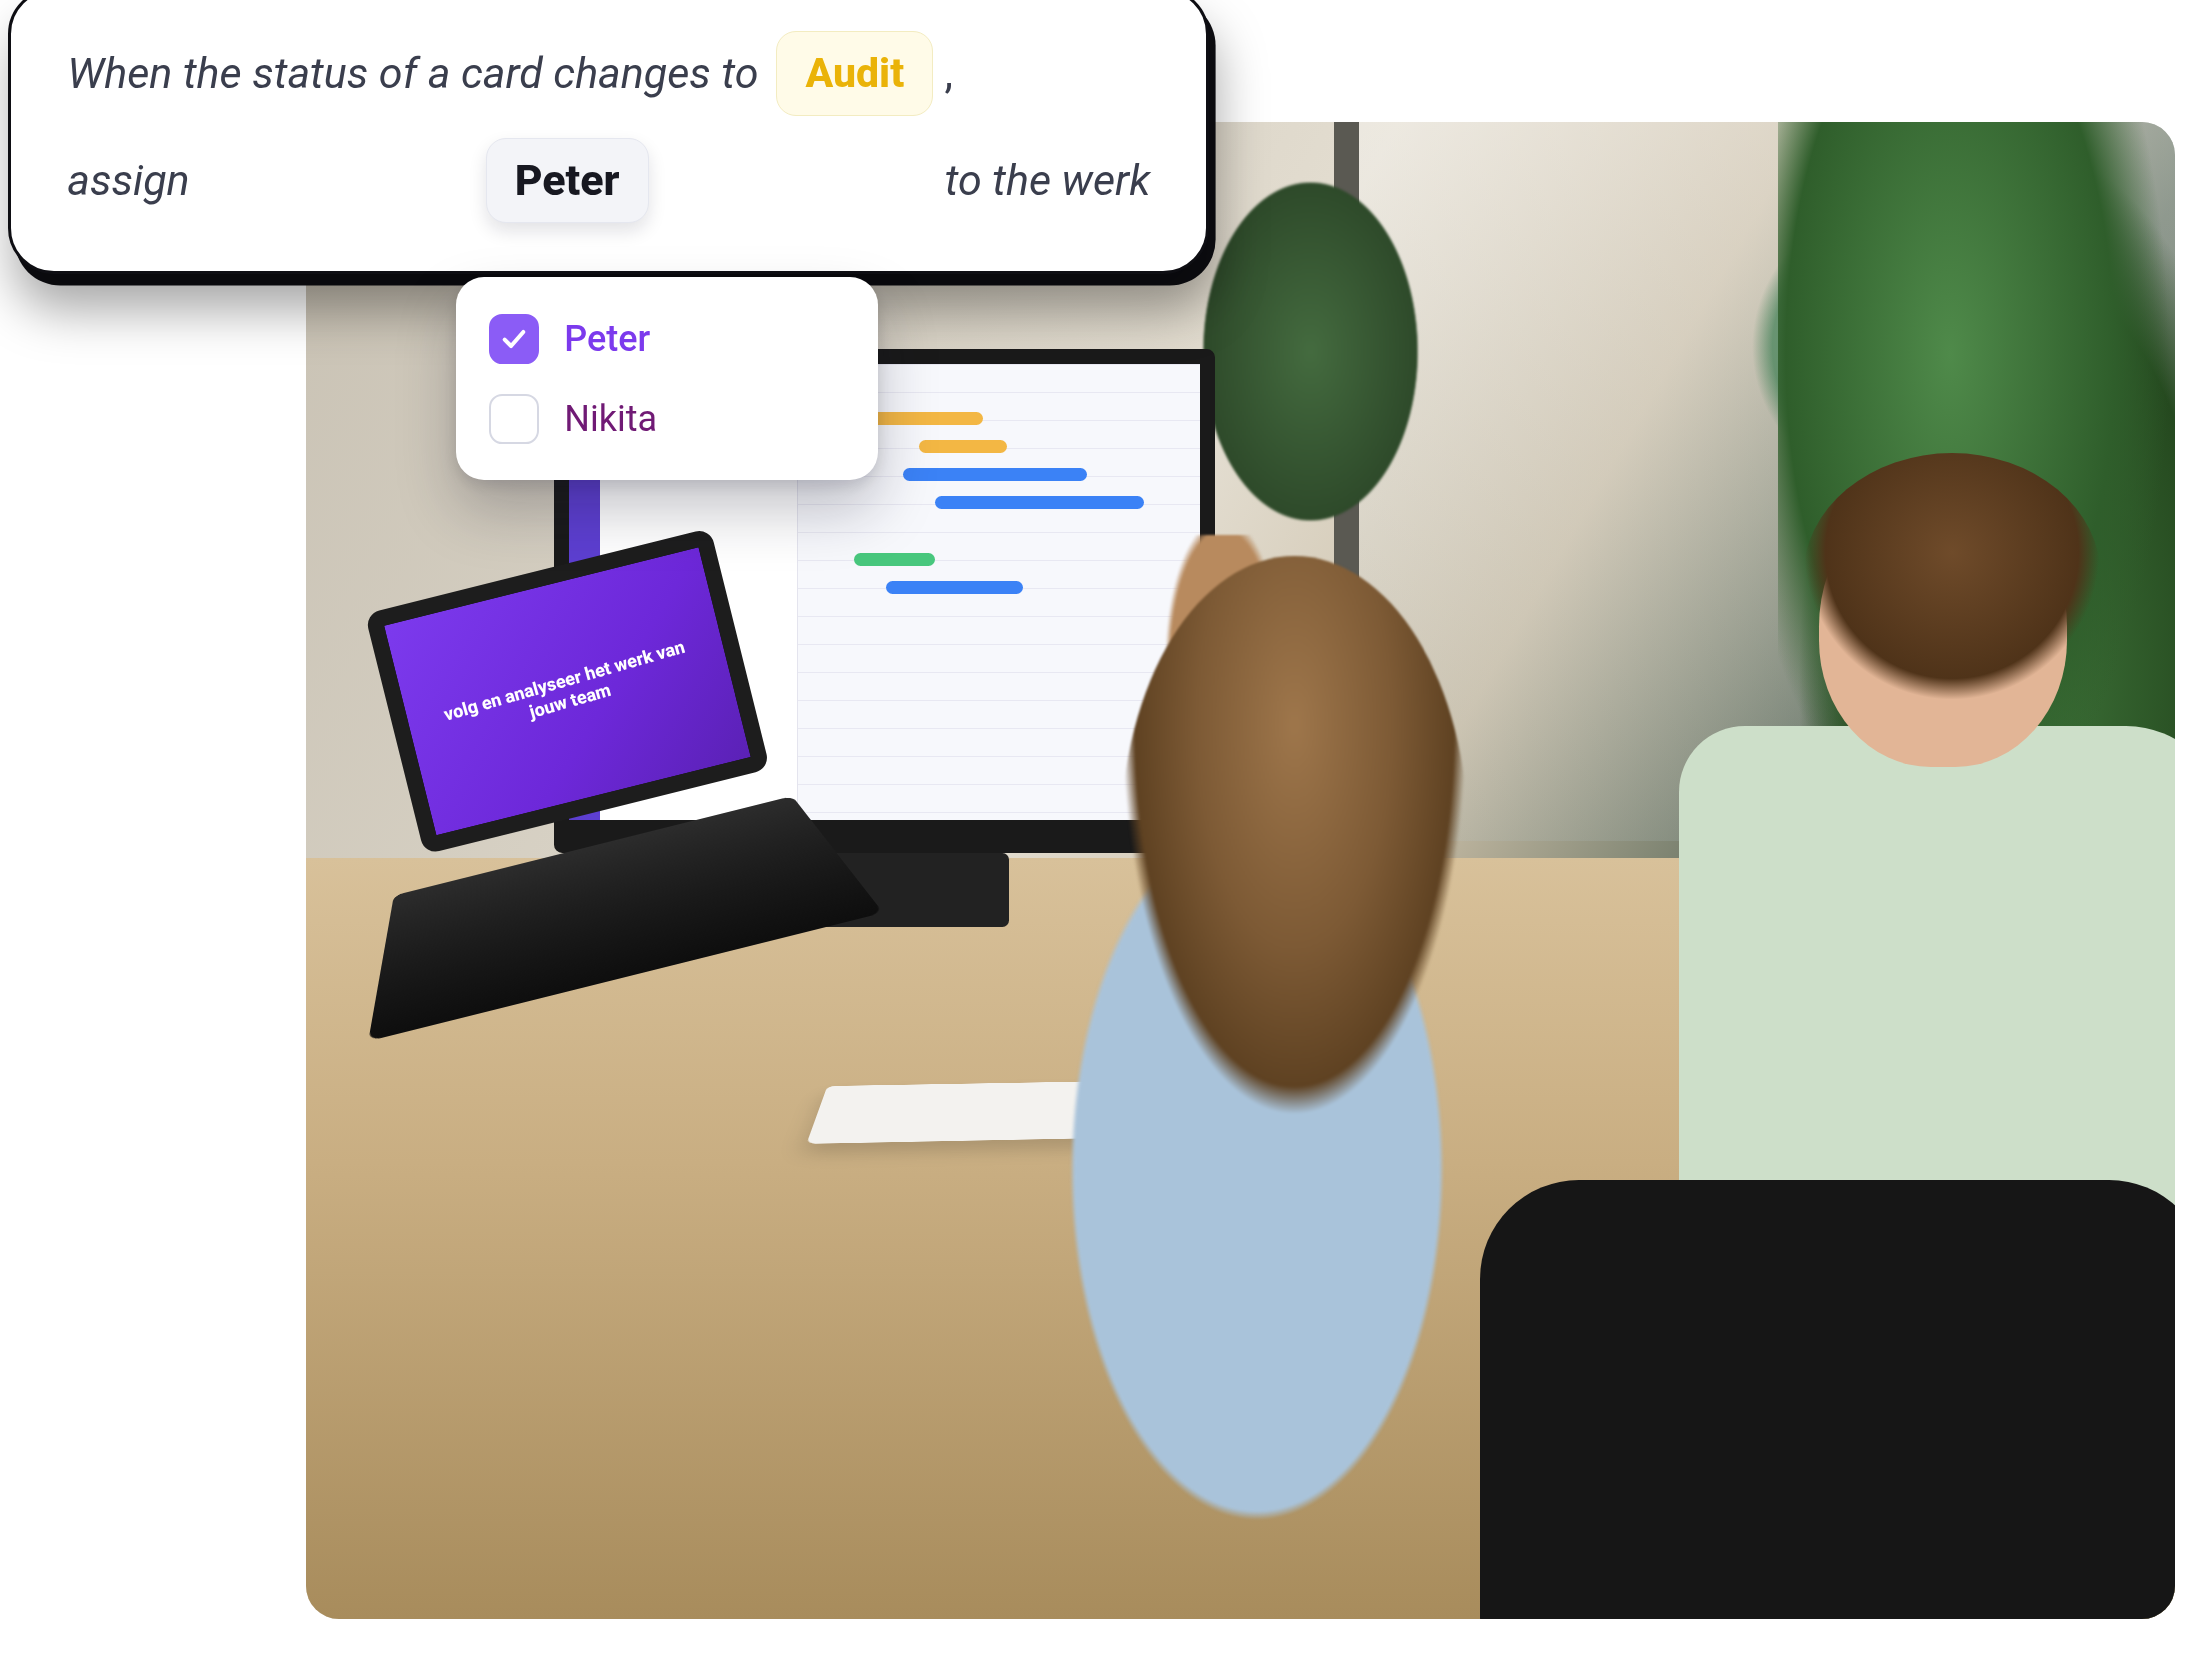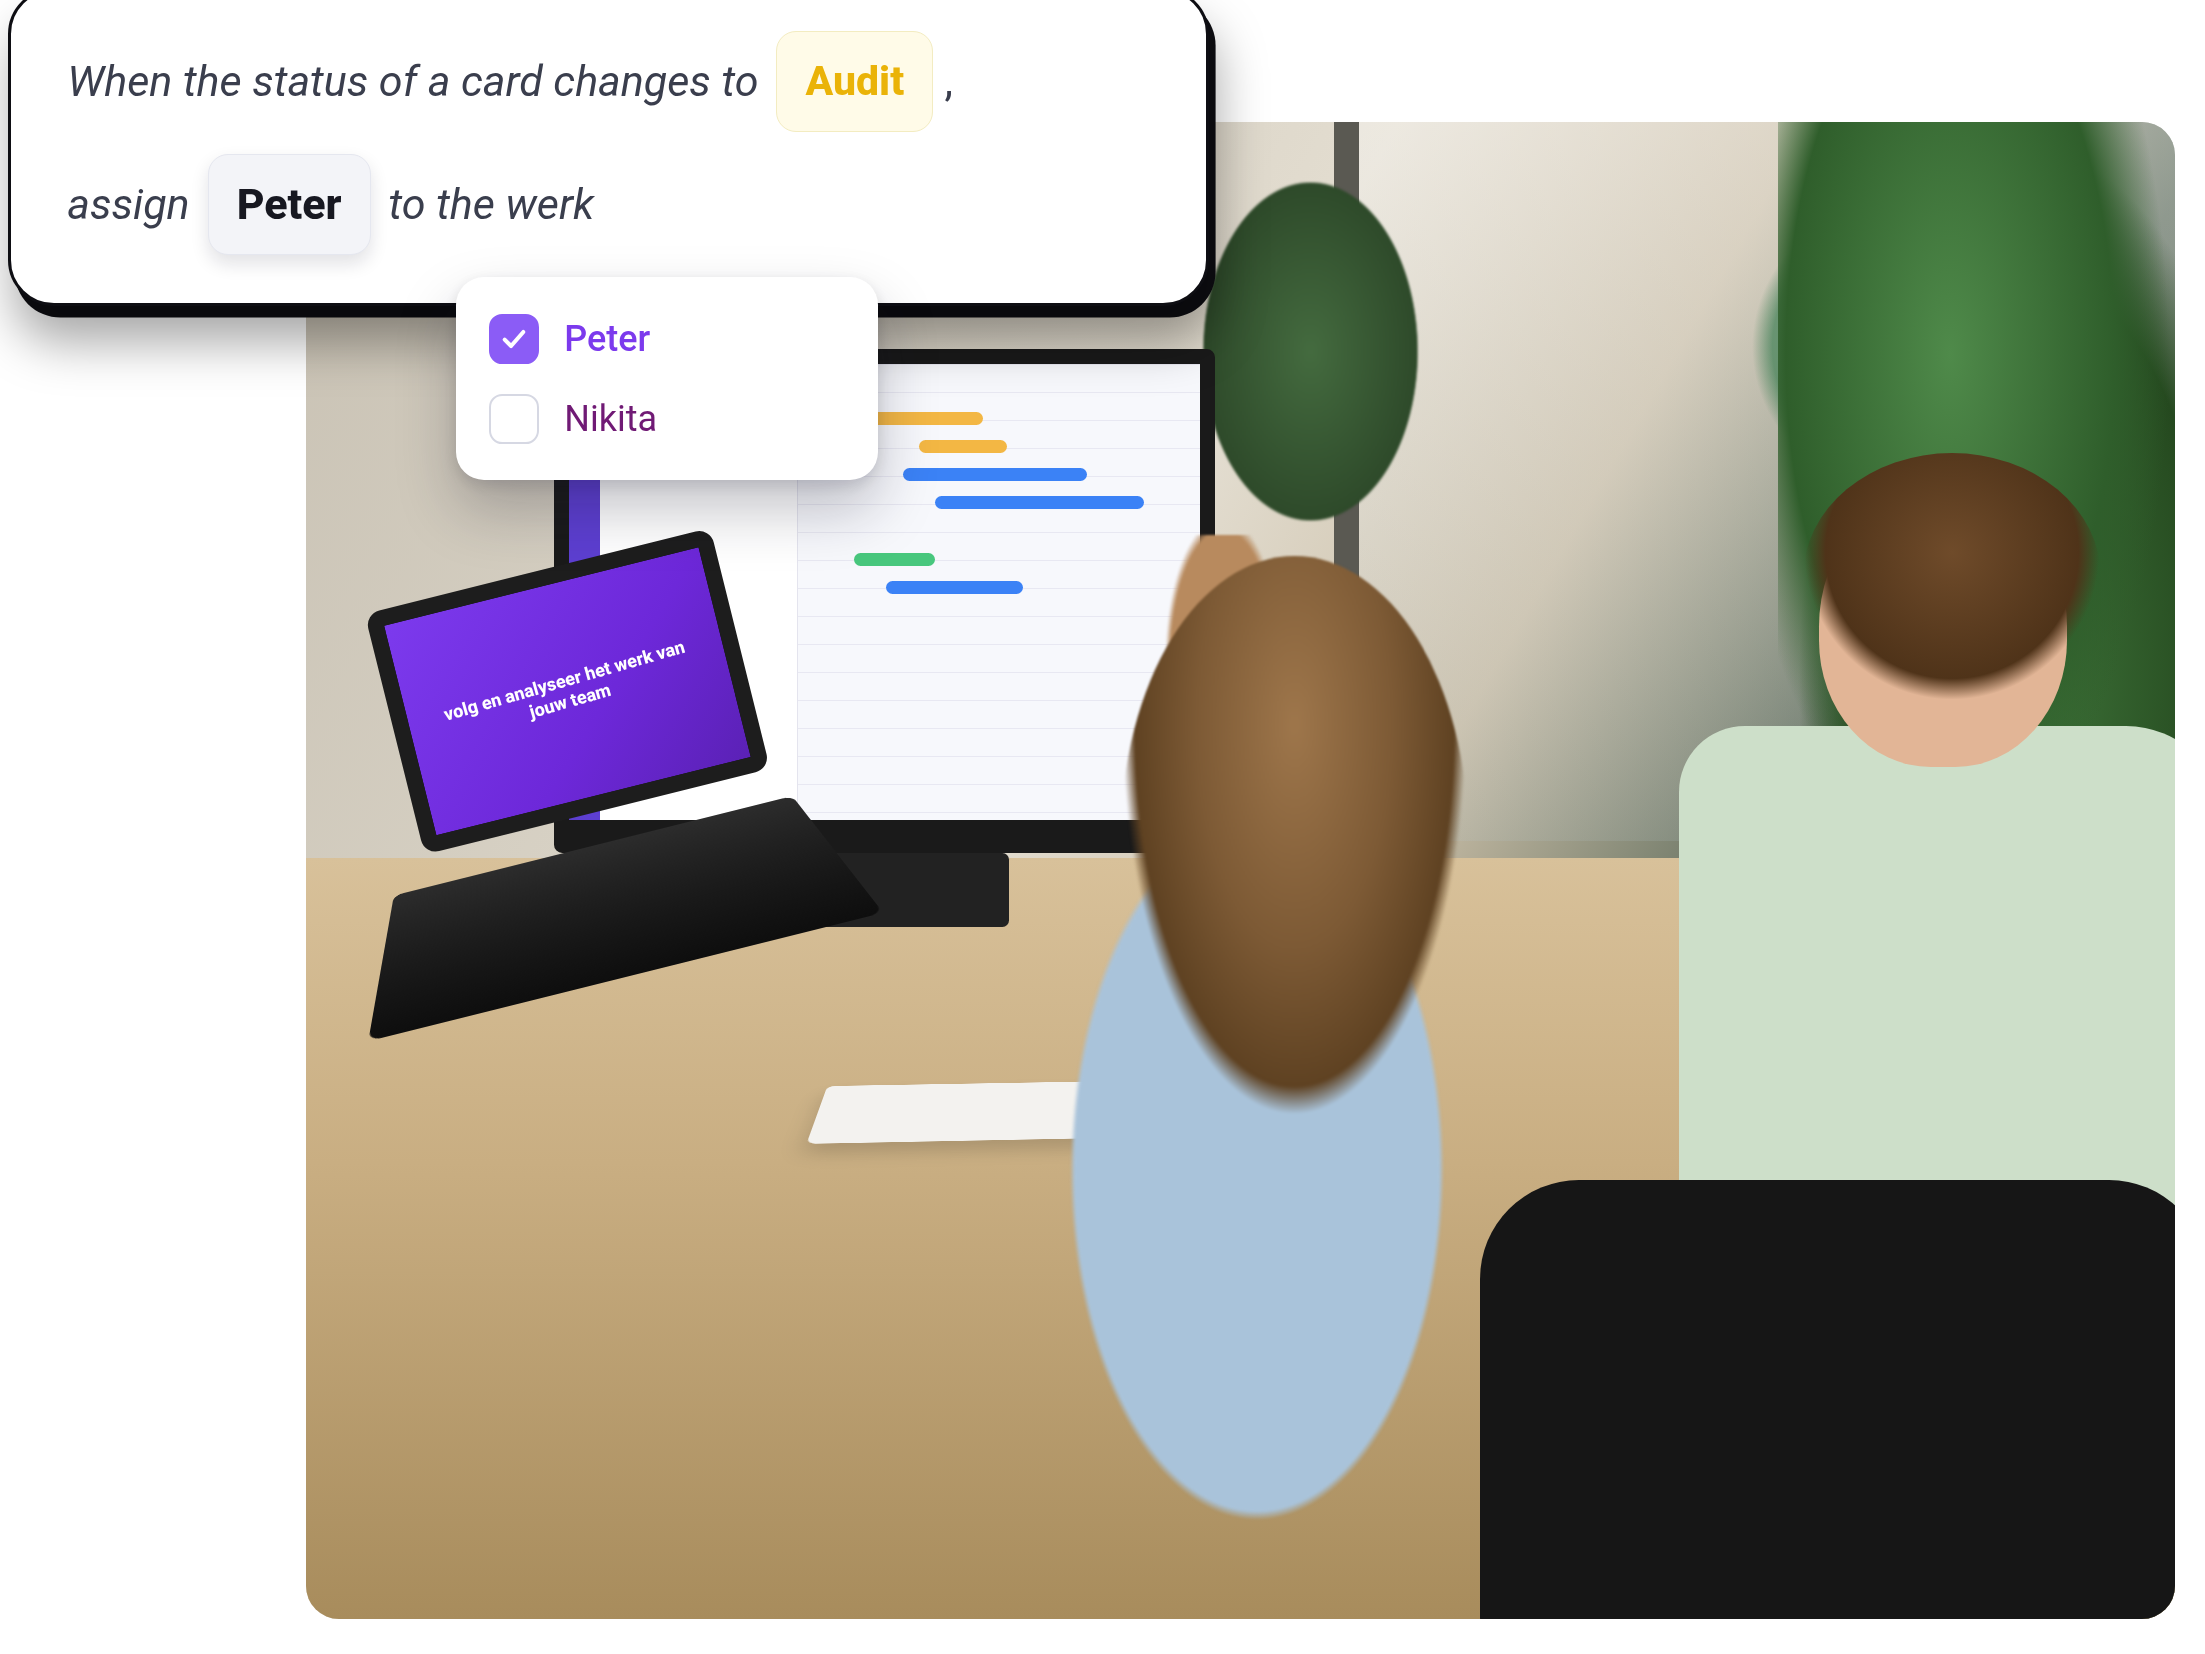--- a/index.html
+++ b/index.html
@@ -157,25 +157,25 @@
     padding: 40px 56px 48px 56px;
     box-shadow: 6.6px 36px 50px rgba(0,0,0,0.35), 6.6px 11.6px 0 #0e0e13;
     color:#2c2f3b;
     font-size:43px;
     line-height:1.65;
   }
   .rule-line{
     display:flex; flex-wrap:wrap; align-items:center; gap:18px;
     justify-content:flex-start;
   }
-  .rule-line.second{ justify-content:flex-start; margin-top:21.5px; }
+  .rule-line.second{ justify-content:space-between; margin-top:21.5px; }
   .rule-text{ color:#3a3e4d;font-style:italic; }
   .chip{
     display:inline-flex; align-items:center; justify-content:center;
-    height:101px; padding:0 28px; border-radius:20px; font-weight:800;
+    height:85px; padding:0 28px; border-radius:20px; font-weight:800;
     border:1.7px solid #e5e7ef;
   }
   .chip-status{
     background:#fffbe8; color:#eab308; border-color:#f3ecc1; font-size:41px;
   }
   .chip-person{
     background:#f3f4f8; color:#171821; font-size:43px;
     box-shadow: 0 8.3px 18px rgba(20,20,40,0.12);
   }
   .comma{ font-size:43px; color:#3a3e4d; margin-left:-6.6px; }

